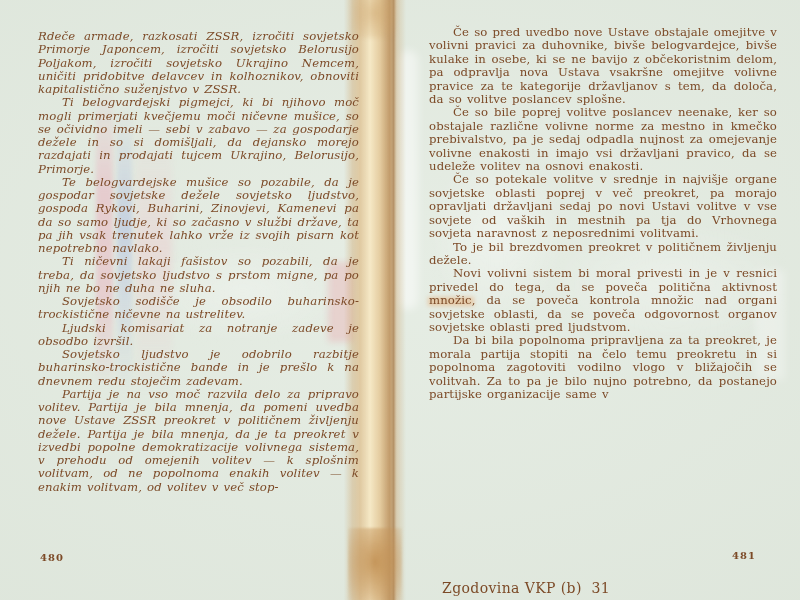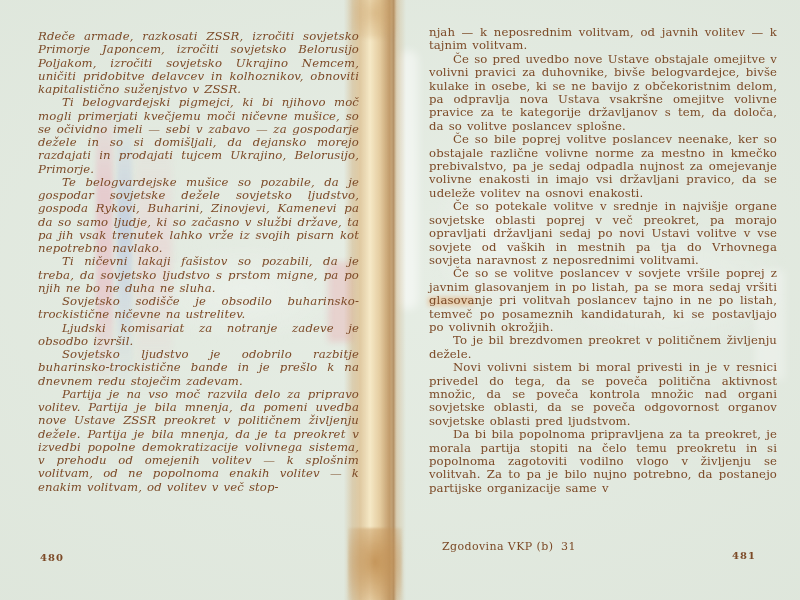--- a/index.html
+++ b/index.html
@@ -65,21 +65,21 @@
     font-size:11.7px;letter-spacing:0.1px;word-spacing:1.2px;
   }
   .page-text.left{left:38px;top:30px;width:321px;line-height:13.25px;font-style:italic;}
   .page-text.right{left:429px;top:26px;width:348px;line-height:13.4px;}
   .para{margin:0;text-indent:24px;}
   .para.cont{text-indent:0;}
   
   .pagenum{position:absolute;font-size:10px;font-weight:bold;letter-spacing:1px;}
   .pagenum.left{left:40px;top:552px;}
   .pagenum.right{left:732px;top:550px;}
-  .sig{position:absolute;left:442px;top:540px;font-size:11px;letter-spacing:0.4px;white-space:pre;}
+  .sig{position:absolute;left:442px;top:580px;font-size:14px;letter-spacing:0.4px;white-space:pre;}
 </style>
 </head>
 <body>
 
 <div class="scan" style="--paper: #e3ebe1; --ink: #7c4a27;">
 
   <div class="artifact streak-pink1"></div>
   <div class="artifact streak-blue"></div>
   <div class="artifact streak-pink2"></div>
   <div class="artifact streak-pink3"></div>
@@ -99,26 +99,24 @@
       <p class="para">Ti belogvardejski pigmejci, ki bi njihovo moč mogli primerjati kvečjemu moči ničevne mušice, so se očividno imeli — sebi v zabavo — za gospodarje dežele in so si domišljali, da dejansko morejo razdajati in prodajati tujcem Ukrajino, Belorusijo, Primorje.</p>
       <p class="para">Te belogvardejske mušice so pozabile, da je gospodar sovjetske dežele sovjetsko ljudstvo, gospoda Rykovi, Buharini, Zinovjevi, Kamenevi pa da so samo ljudje, ki so začasno v službi države, ta pa jih vsak trenutek lahko vrže iz svojih pisarn kot nepotrebno navlako.</p>
       <p class="para">Ti ničevni lakaji fašistov so pozabili, da je treba, da sovjetsko ljudstvo s prstom migne, pa po njih ne bo ne duha ne sluha.</p>
       <p class="para">Sovjetsko sodišče je obsodilo buharinsko-trockistične ničevne na ustrelitev.</p>
       <p class="para">Ljudski komisariat za notranje zadeve je obsodbo izvršil.</p>
       <p class="para">Sovjetsko ljudstvo je odobrilo razbitje buharinsko-trockistične bande in je prešlo k na dnevnem redu stoječim zadevam.</p>
       <p class="para">Partija je na vso moč razvila delo za pripravo volitev. Partija je bila mnenja, da pomeni uvedba nove Ustave ZSSR preokret v političnem življenju dežele. Partija je bila mnenja, da je ta preokret v izvedbi popolne demokratizacije volivnega sistema, v prehodu od omejenih volitev — k splošnim volitvam, od ne popolnoma enakih volitev — k enakim volitvam, od volitev v več stop-</p>
     </div>
 
   <div class="page-text right">
-      <p class="para cont">njah — k neposrednim volitvam, od javnih volitev — k tajnim volitvam.</p>
       <p class="para">Če so pred uvedbo nove Ustave obstajale omejitve v volivni pravici za duhovnike, bivše belogvardejce, bivše kulake in osebe, ki se ne bavijo z občekoristnim delom, pa odpravlja nova Ustava vsakršne omejitve volivne pravice za te kategorije državljanov s tem, da določa, da so volitve poslancev splošne.</p>
       <p class="para">Če so bile poprej volitve poslancev neenake, ker so obstajale različne volivne norme za mestno in kmečko prebivalstvo, pa je sedaj odpadla nujnost za omejevanje volivne enakosti in imajo vsi državljani pravico, da se udeleže volitev na osnovi enakosti.</p>
       <p class="para">Če so potekale volitve v srednje in najvišje organe sovjetske oblasti poprej v več preokret, pa morajo opravljati državljani sedaj po novi Ustavi volitve v vse sovjete od vaških in mestnih pa tja do Vrhovnega sovjeta naravnost z neposrednimi volitvami.</p>
-      <p class="para">Če so se volitve poslancev v sovjete vršile poprej z javnim glasovanjem in po listah, pa se mora sedaj vršiti glasovanje pri volitvah poslancev tajno in ne po listah, temveč po posameznih kandidaturah, ki se postavljajo po volivnih okrožjih.</p>
       <p class="para">To je bil brezdvomen preokret v političnem življenju dežele.</p>
       <p class="para">Novi volivni sistem bi moral privesti in je v resnici privedel do tega, da se poveča politična aktivnost množic, da se poveča kontrola množic nad organi sovjetske oblasti, da se poveča odgovornost organov sovjetske oblasti pred ljudstvom.</p>
-      <p class="para">Da bi bila popolnoma pripravljena za ta preokret, je morala partija stopiti na čelo temu preokretu in si popolnoma zagotoviti vodilno vlogo v življenju se volitvah. Za to pa je bilo nujno potrebno, da postanejo partijske organizacije same v</p>
+      <p class="para">Da bi bila popolnoma pripravljena za ta preokret, je morala partija stopiti na čelo temu preokretu in si popolnoma zagotoviti vodilno vlogo v bližajočih se volitvah. Za to pa je bilo nujno potrebno, da postanejo partijske organizacije same v</p>
     </div>
 
   <div class="pagenum left">480</div>
   <div class="sig">Zgodovina VKP (b)  31</div>
   <div class="pagenum right">481</div>
 </div>
 
 </body></html>

